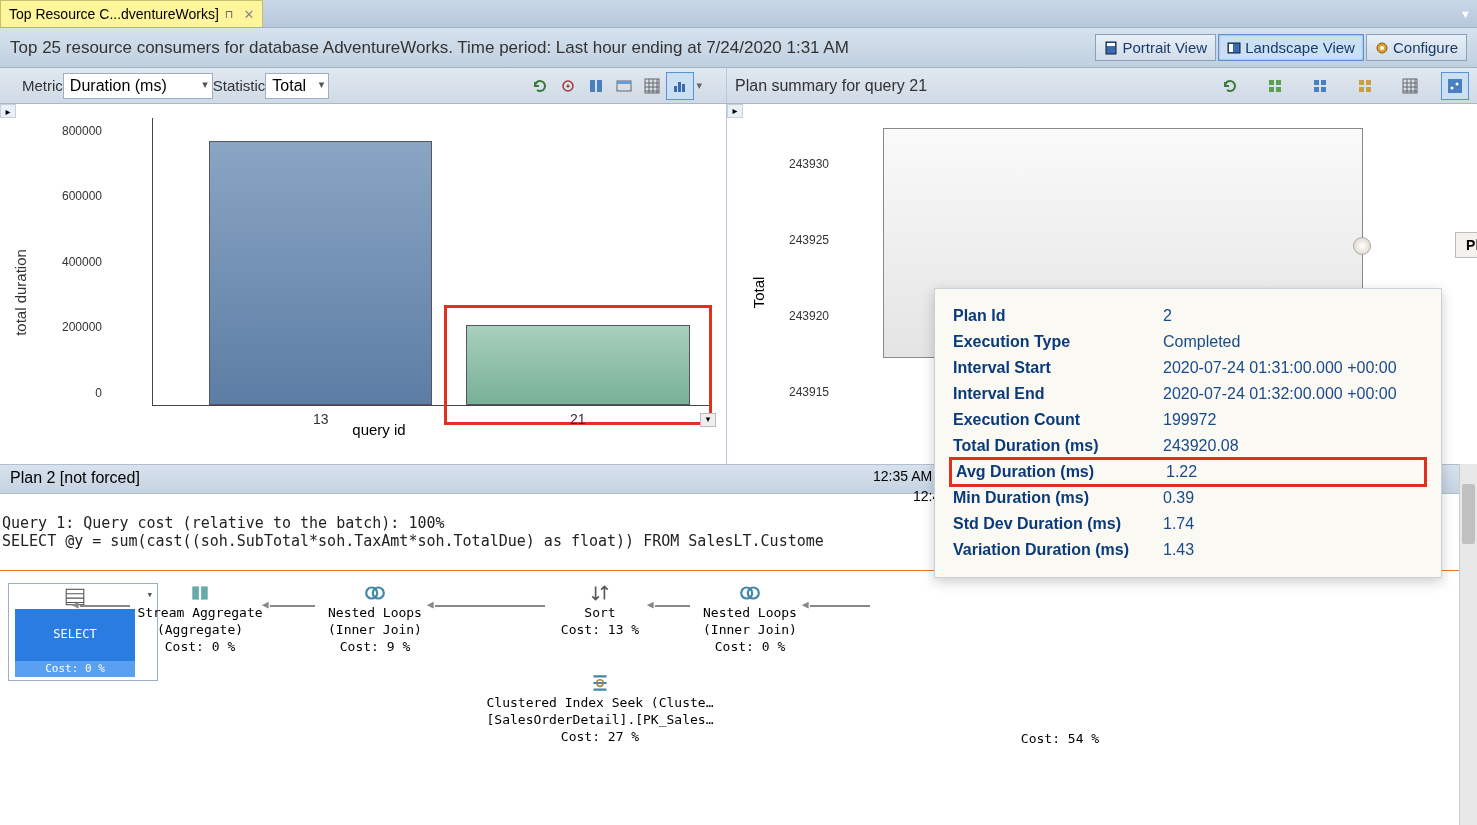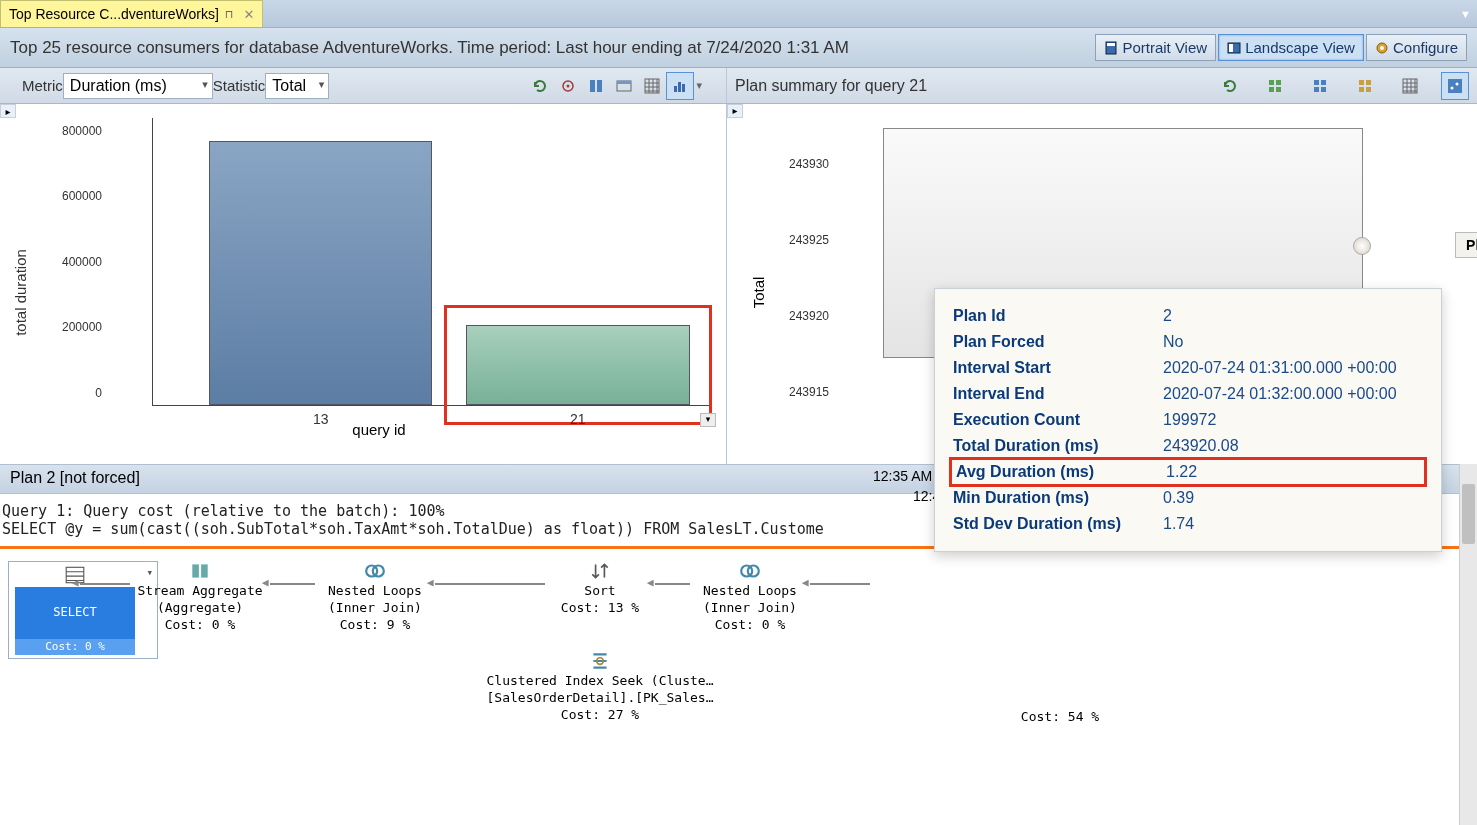--- a/index.html
+++ b/index.html
@@ -152,25 +152,25 @@
   background: linear-gradient(#d8e2ee, #c4d2e2);
   border-top: 1px solid #b0c0d0;
   border-bottom: 1px solid #b0c0d0;
   padding: 4px 10px;
   font-size: 16px;
 }
 
 .query-text {
   font-family: Consolas, monospace;
   font-size: 15px;
-  padding: 8px 2px;
+  padding: 20px 2px;
   color: #222;
   white-space: pre;
   overflow: hidden;
-  border-bottom: 3px solid #f97316;
+  border-bottom: 1px solid #f97316;
 }
 
 .exec-plan {
   position: relative;
   font-family: Consolas, monospace;
   font-size: 14px;
   height: 200px;
   background: #fff;
 }
 .op {
@@ -473,22 +473,22 @@
 <div class="vscroll">
     <div class="thumb"></div>
   </div>
 
 <div class="tooltip" id="tooltip">
     <div class="tooltip-row">
       <div class="tooltip-key">Plan Id</div>
       <div class="tooltip-val">2</div>
     </div>
     <div class="tooltip-row">
-      <div class="tooltip-key">Plan Forced</div>
-      <div class="tooltip-val">No</div>
+      <div class="tooltip-key">Execution Type</div>
+      <div class="tooltip-val">Completed</div>
     </div>
     <div class="tooltip-row">
       <div class="tooltip-key">Interval Start</div>
       <div class="tooltip-val">2020-07-24 01:31:00.000 +00:00</div>
     </div>
     <div class="tooltip-row">
       <div class="tooltip-key">Interval End</div>
       <div class="tooltip-val">2020-07-24 01:32:00.000 +00:00</div>
     </div>
     <div class="tooltip-row">
@@ -504,13 +504,17 @@
       <div class="tooltip-val">1.22</div>
     </div>
     <div class="tooltip-row">
       <div class="tooltip-key">Min Duration (ms)</div>
       <div class="tooltip-val">0.39</div>
     </div>
     <div class="tooltip-row">
       <div class="tooltip-key">Std Dev Duration (ms)</div>
       <div class="tooltip-val">1.74</div>
     </div>
+    <div class="tooltip-row">
+      <div class="tooltip-key">Variation Duration (ms)</div>
+      <div class="tooltip-val">1.43</div>
+    </div>
   </div>
 
 </body></html>

